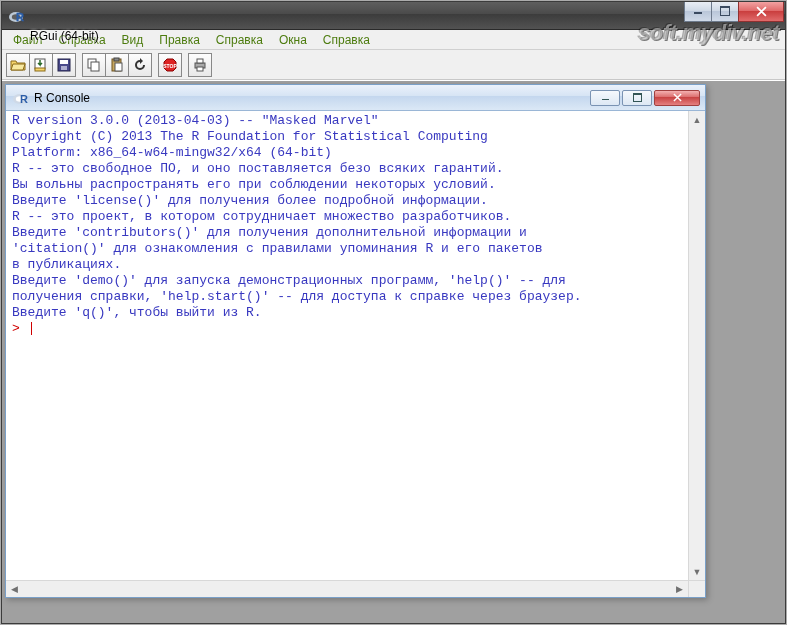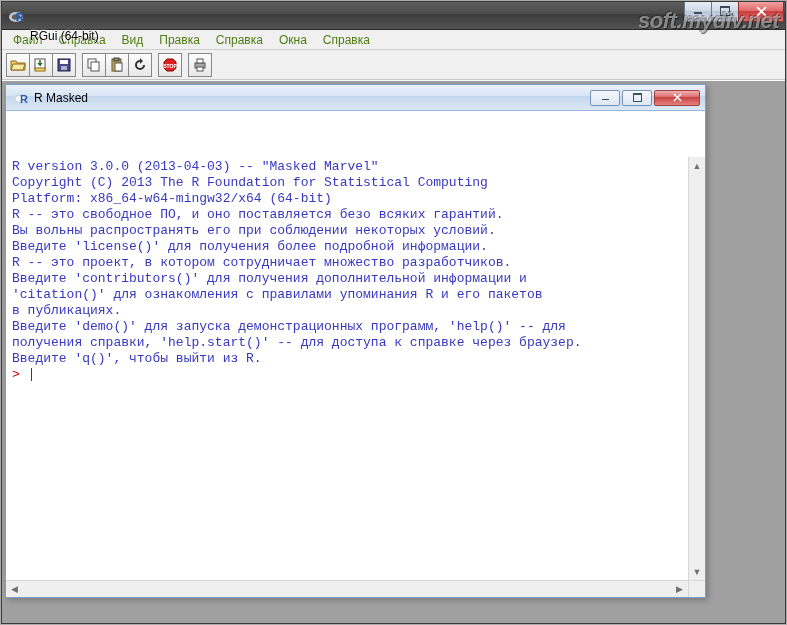--- a/index.html
+++ b/index.html
@@ -158,21 +158,20 @@
     border-color: #a04040;
     width: 46px;
   }
   .c-btn.close svg { width:9px; height:9px; }
   .c-btn.close svg path { stroke:#fff; }
 
   .console-body {
     flex: 1;
     display: flex;
     overflow: hidden;
-    margin-top: 46px;
   }
   .console-text {
     flex: 1;
     padding: 2px 6px 4px 6px;
     font-family: "Courier New", monospace;
     font-size: 13px;
     line-height: 16px;
     color: #3838c0;
     white-space: pre-wrap;
     overflow: hidden;
@@ -208,21 +207,21 @@
   }
   .hscroll .arrow {
     width:17px; display:flex; align-items:center; justify-content:center;
     color:#707070; font-size:9px;
   }
   .hscroll .track { flex:1; }
   .hscroll .corner { width:17px; background:#efefef; border-left:1px solid #d8d8d8;}
 
   .watermark {
     position: absolute;
-    top: 8px; right: 8px;
+    top: 20px; right: 8px;
     font-family: Arial, sans-serif;
     font-size: 22px;
     font-weight: bold;
     font-style: italic;
     letter-spacing: -0.5px;
     color: rgba(220,220,220,0.55);
     text-shadow: 1px 1px 0 rgba(0,0,0,0.5), -1px -1px 0 rgba(0,0,0,0.3);
     pointer-events: none;
     z-index: 1000;
   }
@@ -323,21 +322,21 @@
 
     <div class="console-window">
       <div class="console-titlebar">
         <span class="r-logo">
           <svg viewBox="0 0 16 16">
               <ellipse cx="8" cy="9" rx="7" ry="5" fill="#cfd9e6"></ellipse>
               <ellipse cx="8" cy="9" rx="4.2" ry="2.8" fill="#fff"></ellipse>
               <text x="8" y="13" font-size="11" font-weight="bold" font-family="Arial" fill="#2a5da8">R</text>
             </svg>
         </span>
-        <span>R Masked</span>
+        <span>R Console</span>
         <div class="console-controls">
           <div class="c-btn min"></div>
           <div class="c-btn max"></div>
           <div class="c-btn close">
             <svg viewBox="0 0 10 10">
                 <path d="M1 1 L9 9 M9 1 L1 9" stroke="#fff" stroke-width="1.6"></path>
               </svg>
           </div>
         </div>
       </div>

